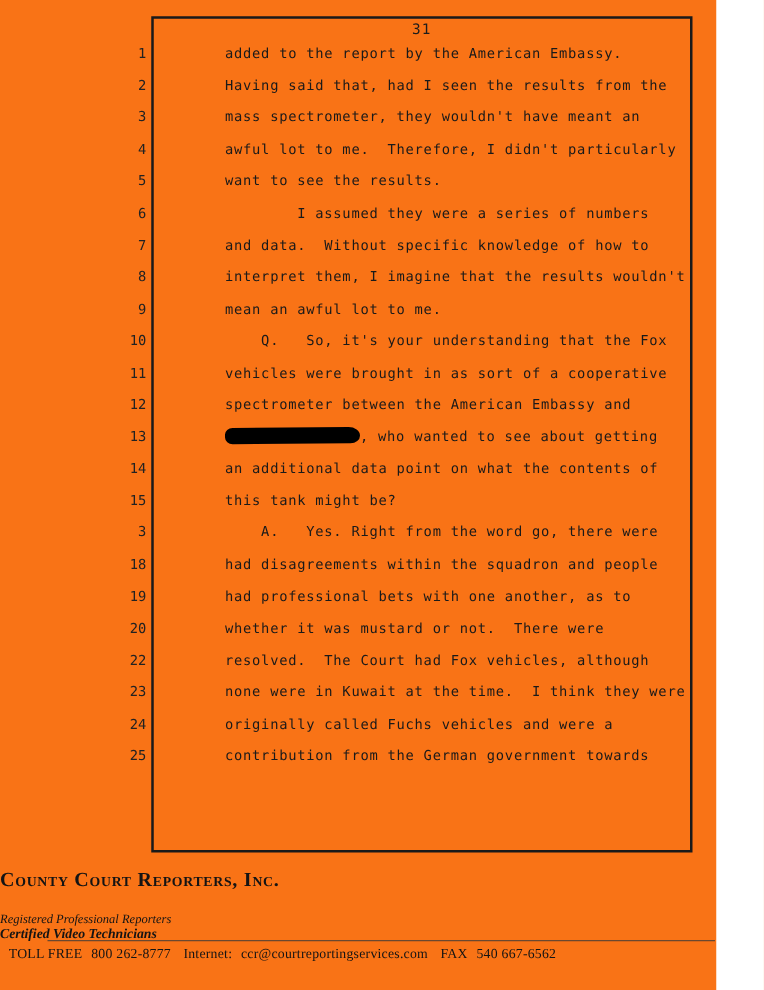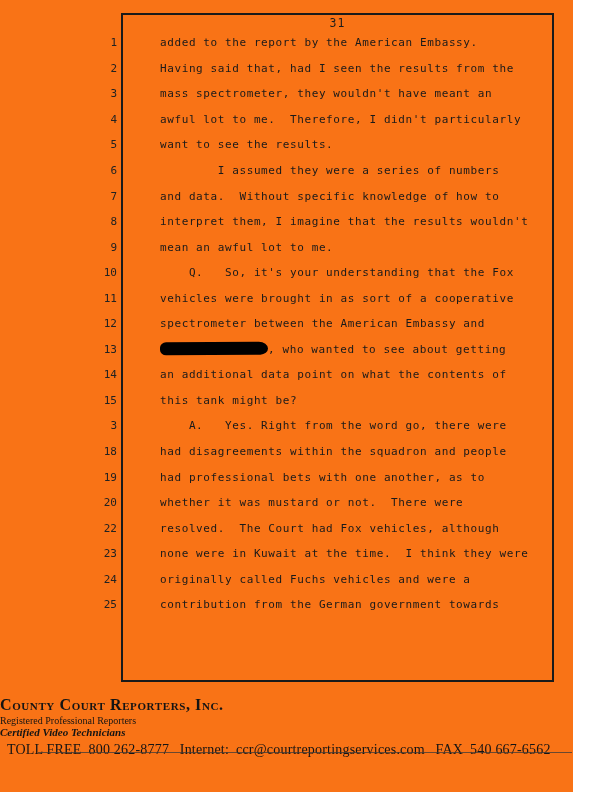--- a/index.html
+++ b/index.html
@@ -43,21 +43,21 @@
     height: 25.55px;
   }
   .line-num {
     flex: none;
     width: 20px;
     text-align: right;
     font-size: 11px;
     color: #222;
   }
   .line-text {
-    margin-left: 43px;
+    margin-left: 63px;
     white-space: pre;
     font-size: 11px;
     letter-spacing: 0.6px;
     color: #1a1a1a;
   }
   .redaction {
     display: inline-block;
     width: 108px;
     height: 13px;
     background: #000;
@@ -75,32 +75,33 @@
     font-family: "Liberation Serif", serif;
     color: #141414;
   }
   .footer-company {
     font-variant: small-caps;
     font-size: 16px;
     letter-spacing: 0.6px;
     font-weight: 600;
   }
   .footer-sub1 {
+    font-style: italic;
     font-size: 10px;
-    margin-top: 1px;
+    margin-top: 16px;
   }
   .footer-sub2 {
     font-style: italic;
     font-size: 11px;
     margin-top: 0;
     font-weight: bold;
   }
   .footer-contact {
     margin-top: 4px;
-    font-size: 14px;
+    font-size: 11px;
     letter-spacing: 0.2px;
   }
   .footer-contact .seg { margin: 0 7px; }
   .footer-rule {
     position: absolute;
     left: 38px;
     top: 752px;
     width: 534px;
     border-top: 1.5px solid #3a3a3a;
     opacity: 0.75;

